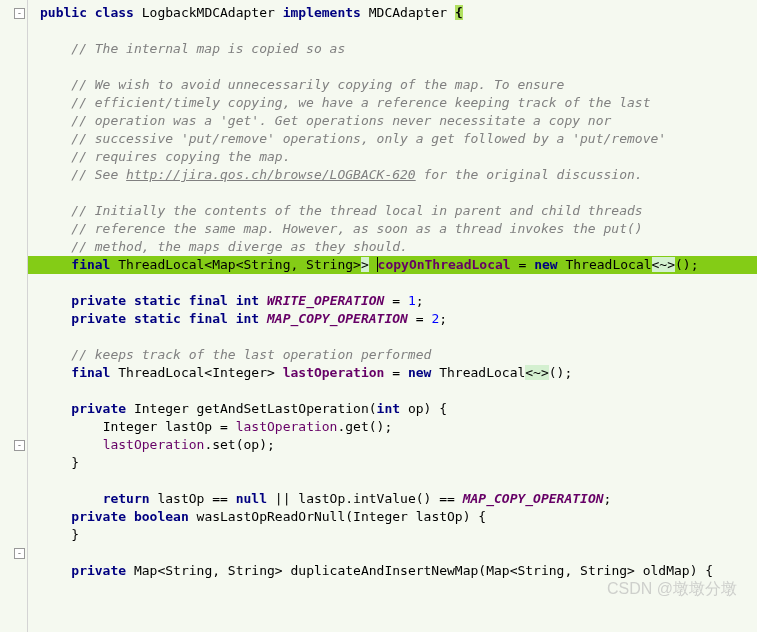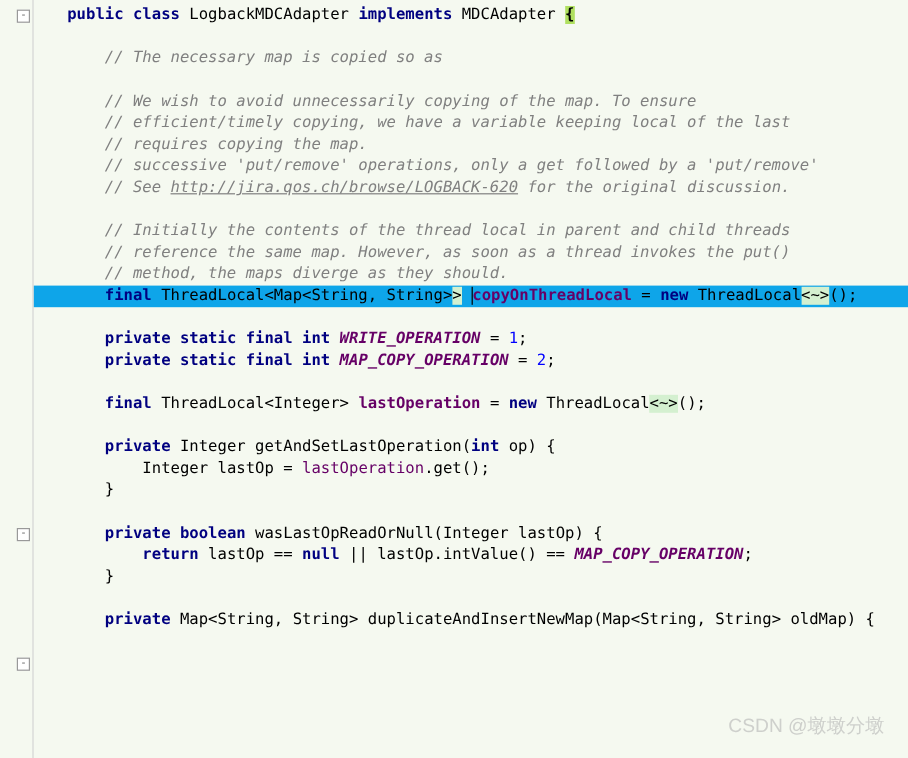--- a/index.html
+++ b/index.html
@@ -1,68 +1,71 @@
 <!DOCTYPE html>
 <html><head>
 <meta charset="utf-8">
 <style>
   * { margin:0; padding:0; box-sizing:border-box; }
   body { font-family:"Consolas","Monaco",monospace; font-size:13px; background:#fff; width:757px; height:632px; overflow:hidden; position:relative; }
   .editor { background:#f5f9f0; width:100%; height:100%; padding:4px 0 0 0; position:relative; }
   .gutter { position:absolute; left:0; top:0; width:28px; height:100%; background:#f5f9f0; border-right:1px solid #d4d4d4; }
-  .line { padding:0 8px 0 40px; line-height:18px; white-space:pre; font-style:normal;margin-left:16px; }
-  .hl { background:#0ea5e9; }
+  .line { padding:0 8px 0 40px; line-height:18px; white-space:pre; font-style:normal; }
+  .hl { background:#84cc16; }
   .collapse { position:absolute; left:14px; width:11px; height:11px; border:1px solid #999; background:#fff; font-size:9px; line-height:9px; text-align:center; color:#666; cursor:pointer; }
   .kw { color:#000080; font-weight:bold; }
   .cm { color:#808080; font-style:italic; }
   .num { color:#0000ff; }
   .cls { color:#000; }
   .fld { color:#660066; font-weight:bold; }
   .fld2 { color:#660066; }
   .mth { color:#000000; }
   .link { color:#808080; font-style:italic; text-decoration:underline; }
   .brace { background:#b0e060; font-weight:bold; color:#000; }
   .diamond { background:#d4f0d0; }
   .caret { border-left:1px solid #000; }
-  .watermark { position:absolute; right:20px; bottom:16px; color:rgba(180,180,180,0.6); font-size:16px; font-family:sans-serif; pointer-events:none; }
+  .watermark { position:absolute; right:20px; bottom:32px; color:rgba(180,180,180,0.6); font-size:16px; font-family:sans-serif; pointer-events:none; }
 </style>
 </head>
 <body>
 
 <div class="editor">
   <div class="gutter">
     <div class="collapse" style="top:8px">-</div>
     <div class="collapse" style="top:440px">-</div>
     <div class="collapse" style="top:548px">-</div>
   </div>
 
   <div class="line"><span class="kw">public</span> <span class="kw">class</span> <span class="cls">LogbackMDCAdapter</span> <span class="kw">implements</span> <span class="cls">MDCAdapter</span> <span class="brace">{</span></div>
   <div class="line"> </div>
-  <div class="line">    <span class="cm">// The necessary map is copied so as</span></div>
+  <div class="line">    <span class="cm">// The internal map is copied so as</span></div>
   <div class="line"> </div>
   <div class="line">    <span class="cm">// We wish to avoid unnecessarily copying of the map. To ensure</span></div>
-  <div class="line">    <span class="cm">// efficient/timely copying, we have a variable keeping local of the last</span></div>
+  <div class="line">    <span class="cm">// efficient/timely copying, we have a reference keeping track of the last</span></div>
+  <div class="line">    <span class="cm">// operation was a 'get'. Get operations never necessitate a copy nor</span></div>
+  <div class="line">    <span class="cm">// successive 'put/remove' operations, only a get followed by a 'put/remove'</span></div>
   <div class="line">    <span class="cm">// requires copying the map.</span></div>
-  <div class="line">    <span class="cm">// successive 'put/remove' operations, only a get followed by a 'put/remove'</span></div>
   <div class="line">    <span class="cm">// See </span><span class="link">http://jira.qos.ch/browse/LOGBACK-620</span><span class="cm"> for the original discussion.</span></div>
   <div class="line"> </div>
   <div class="line">    <span class="cm">// Initially the contents of the thread local in parent and child threads</span></div>
   <div class="line">    <span class="cm">// reference the same map. However, as soon as a thread invokes the put()</span></div>
   <div class="line">    <span class="cm">// method, the maps diverge as they should.</span></div>
   <div class="line hl">    <span class="kw">final</span> <span>ThreadLocal&lt;Map&lt;String, String&gt;</span><span class="diamond">&gt;</span> <span class="caret"></span><span class="fld">copyOnThreadLocal</span> = <span class="kw">new</span> <span>ThreadLocal</span><span class="diamond">&lt;~&gt;</span><span>();</span></div>
   <div class="line"> </div>
   <div class="line">    <span class="kw">private</span> <span class="kw">static</span> <span class="kw">final</span> <span class="kw">int</span> <span class="fld" style="font-style:italic">WRITE_OPERATION</span> = <span class="num">1</span>;</div>
   <div class="line">    <span class="kw">private</span> <span class="kw">static</span> <span class="kw">final</span> <span class="kw">int</span> <span class="fld" style="font-style:italic">MAP_COPY_OPERATION</span> = <span class="num">2</span>;</div>
   <div class="line"> </div>
+  <div class="line">    <span class="cm">// keeps track of the last operation performed</span></div>
   <div class="line">    <span class="kw">final</span> <span>ThreadLocal&lt;Integer&gt;</span> <span class="fld">lastOperation</span> = <span class="kw">new</span> <span>ThreadLocal</span><span class="diamond">&lt;~&gt;</span><span>();</span></div>
   <div class="line"> </div>
   <div class="line">    <span class="kw">private</span> <span>Integer</span> <span class="mth">getAndSetLastOperation</span>(<span class="kw">int</span> <span>op</span>) {</div>
   <div class="line">        <span>Integer lastOp = </span><span class="fld2">lastOperation</span><span>.get();</span></div>
+  <div class="line">        <span class="fld2">lastOperation</span><span>.set(op);</span></div>
   <div class="line">    }</div>
   <div class="line"> </div>
+  <div class="line">        <span class="kw">return</span><span> lastOp == </span><span class="kw">null</span><span> || lastOp.intValue() == </span><span class="fld" style="font-style:italic">MAP_COPY_OPERATION</span>;</div>
   <div class="line">    <span class="kw">private</span> <span class="kw">boolean</span> <span class="mth">wasLastOpReadOrNull</span>(<span>Integer lastOp</span>) {</div>
-  <div class="line">        <span class="kw">return</span><span> lastOp == </span><span class="kw">null</span><span> || lastOp.intValue() == </span><span class="fld" style="font-style:italic">MAP_COPY_OPERATION</span>;</div>
   <div class="line">    }</div>
   <div class="line"> </div>
   <div class="line">    <span class="kw">private</span> <span>Map&lt;String, String&gt; </span><span class="mth">duplicateAndInsertNewMap</span>(<span>Map&lt;String, String&gt; oldMap</span>) {</div>
 
   <div class="watermark">CSDN @墩墩分墩</div>
 </div>
 
 </body></html>

